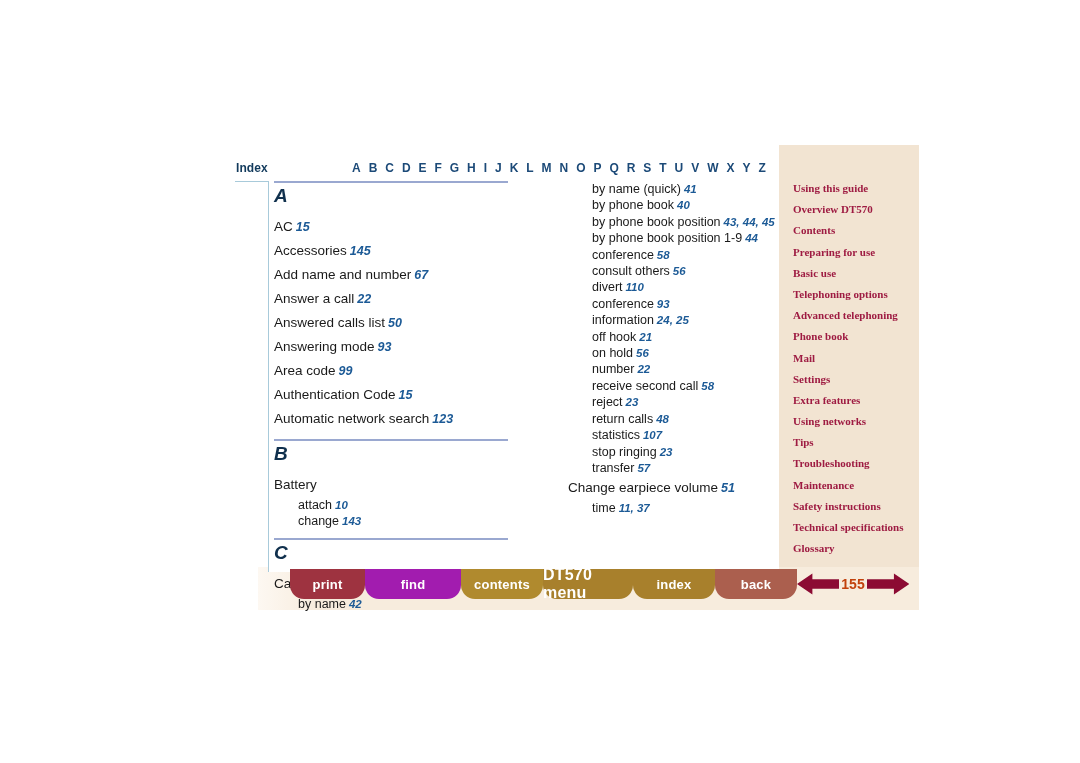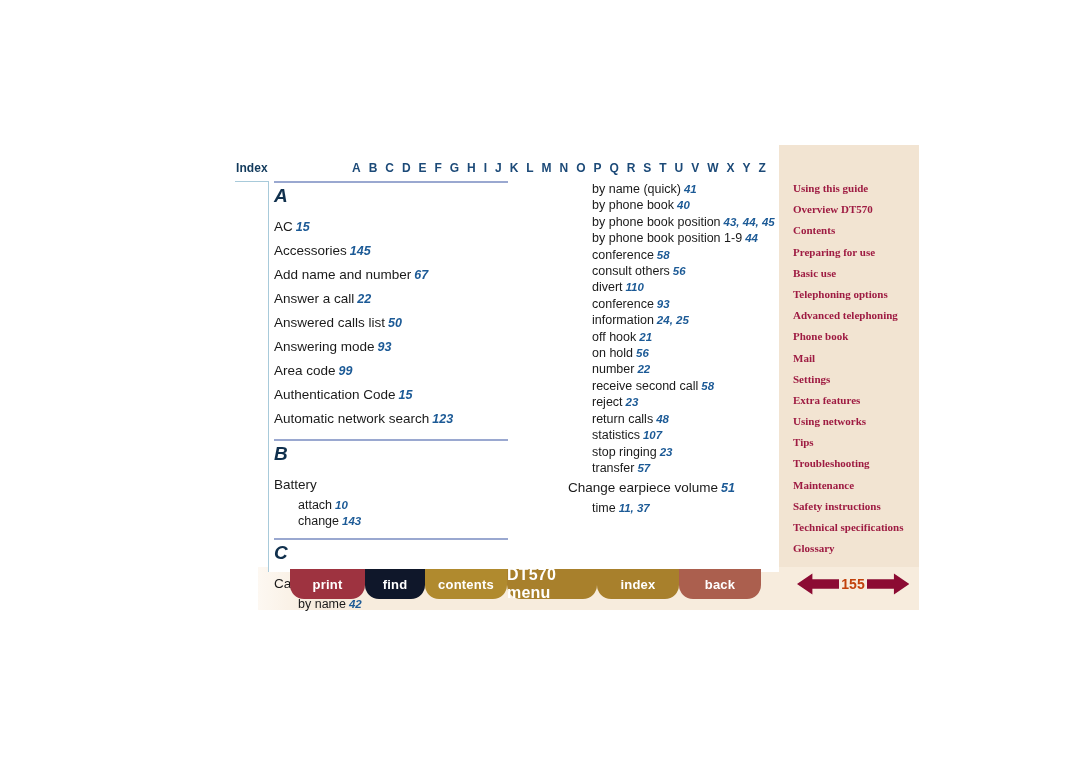--- a/index.html
+++ b/index.html
@@ -196,21 +196,21 @@
     font-size: 13px;
     font-weight: bold;
     display: flex;
     align-items: center;
     justify-content: center;
     cursor: pointer;
     box-sizing: border-box;
     letter-spacing: 0.2px;
   }
   .tbtn-print    { width: 75px; background: #9e3340; }
-  .tbtn-find     { width: 60px; background: #0f172a; }
+  .tbtn-find     { width: 96px; background: #a21caf; }
   .tbtn-contents { width: 82px; background: #b08a2e; }
   .tbtn-dt570    { width: 90px; background: #a8802c; font-size: 16px; }
   .tbtn-index    { width: 82px; background: #a8802c; }
   .tbtn-back     { width: 82px; background: #ab5f4e; }
 
   
   #pager {
     position: absolute;
     left: 797px;
     top: 570px;

